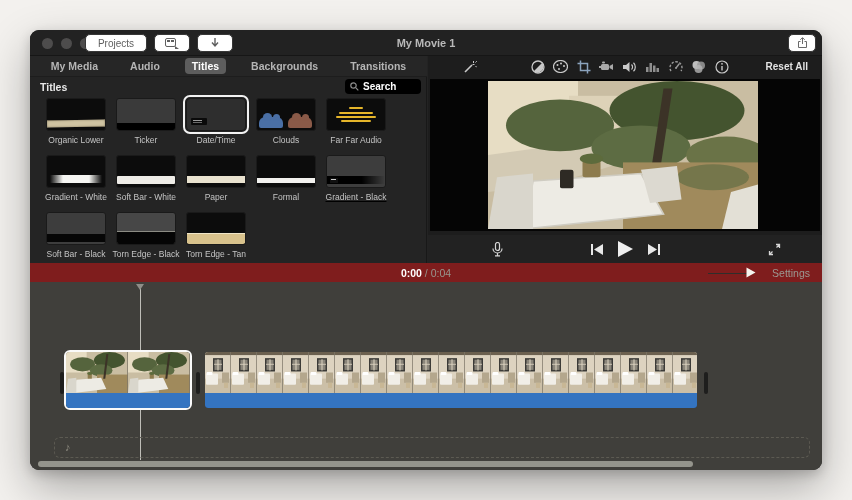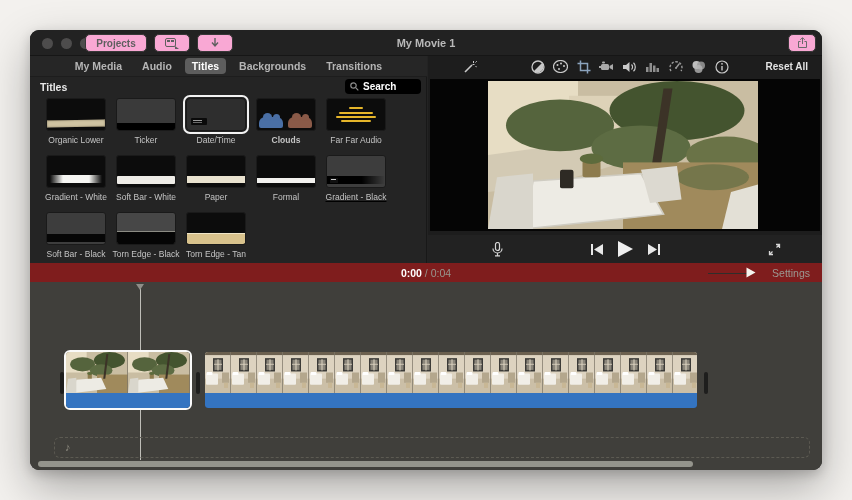--- a/index.html
+++ b/index.html
@@ -13,29 +13,29 @@
     position:absolute; left:30px; top:30px; width:792px; height:440px;
     background:#232323; border-radius:9px; overflow:hidden;
     box-shadow:0 18px 45px rgba(0,0,0,.30), 0 4px 12px rgba(0,0,0,.18);
   }
   
   .titlebar { position:absolute; left:0; top:0; right:0; height:26px; background:#222222; border-bottom:1px solid #161616; }
   .lights { position:absolute; left:12px; top:8px; display:flex; gap:8px; }
   .light { width:11px; height:11px; border-radius:50%; background:#4d4c4c; }
   .tb-btn {
     position:absolute; top:4px; height:18px; border:1px solid #373737; border-radius:5px;
-    background:#f9a8d4; color:#5f5f5f; font-size:10px; font-weight:bold;
+    background:#ffffff; color:#5f5f5f; font-size:10px; font-weight:normal;
     display:flex; align-items:center; justify-content:center; padding:0 10px;
   }
   .win-title { position:absolute; left:0; right:0; top:0; height:26px; display:flex; align-items:center; justify-content:center;
     color:#b9b9b9; font-size:11px; font-weight:bold; pointer-events:none; }
   
   .upper { position:absolute; left:0; top:26px; width:792px; height:207px; }
   .browser { position:absolute; left:0; top:0; width:397px; height:207px; background:#242424; border-right:1px solid #181818; }
-  .tabbar { position:absolute; left:0; top:0; width:397px; height:21px; background:#262626; display:flex; align-items:center; justify-content:center; gap:6px; border-bottom:1px solid #1d1d1d;}
+  .tabbar { position:absolute; left:0; top:0; width:397px; height:21px; background:#262626; display:flex; align-items:center; justify-content:center; gap:18px; border-bottom:1px solid #1d1d1d;}
   .tab { color:#b5b5b5; font-size:10.5px; font-weight:bold; padding:2px 7px; border-radius:4px; }
   .tab.active { background:#5d5d5d; color:#ffffff; }
   .browser-head { position:absolute; left:0; top:21px; width:397px; height:20px; display:flex; align-items:center; }
   .browser-title { color:#e8e8e8; font-size:10.5px; font-weight:bold; margin-left:10px; }
   .searchbox { position:absolute; right:6px; top:2px; width:76px; height:15px; background:#000; border-radius:4px; display:flex; align-items:center; padding:0 5px; gap:4px;margin-left:44px;}
   .searchbox span { color:#fff; font-size:10px; font-weight:bold; }
   
   .grid { position:absolute; left:11px; top:42px; width:380px; }
   .cell { position:absolute; width:70px; text-align:center; }
   .thumb { width:60px; height:33px; margin:0 auto; border-radius:3px; background:#0c0c0c; position:relative; overflow:hidden; border:1px solid #1a1a1a; }
@@ -179,21 +179,21 @@
               <div class="bar"></div>
             </div>
           <div class="cell-label">Ticker</div>
         </div>
         <div class="cell selected" style="left:140px; top:0;">
           <div class="thumb t-datetime">
               <div class="chip"></div>
             </div>
           <div class="cell-label">Date/Time</div>
         </div>
-        <div class="cell" style="left:210px; top:0;font-weight:bold;">
+        <div class="cell" style="left:210px; top:0;">
           <div class="thumb t-clouds">
               <div class="cloud c1"></div>
               <div class="cloud c2"></div>
             </div>
           <div class="cell-label">Clouds</div>
         </div>
         <div class="cell" style="left:280px; top:0;">
           <div class="thumb t-far">
             <div class="sw" style="top:8px; width:14px;"></div>
             <div class="sw" style="top:13px; width:34px;"></div>

